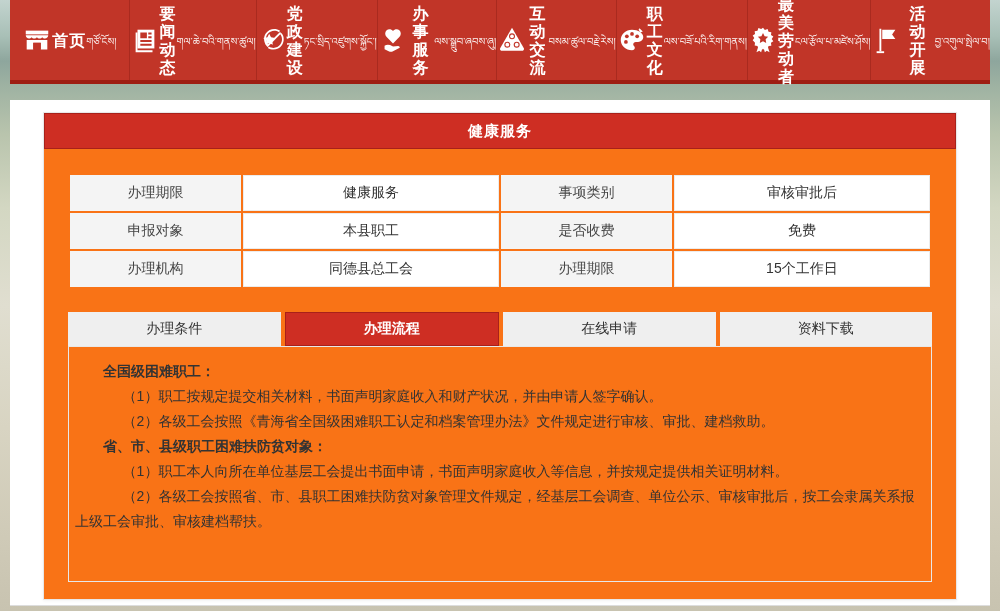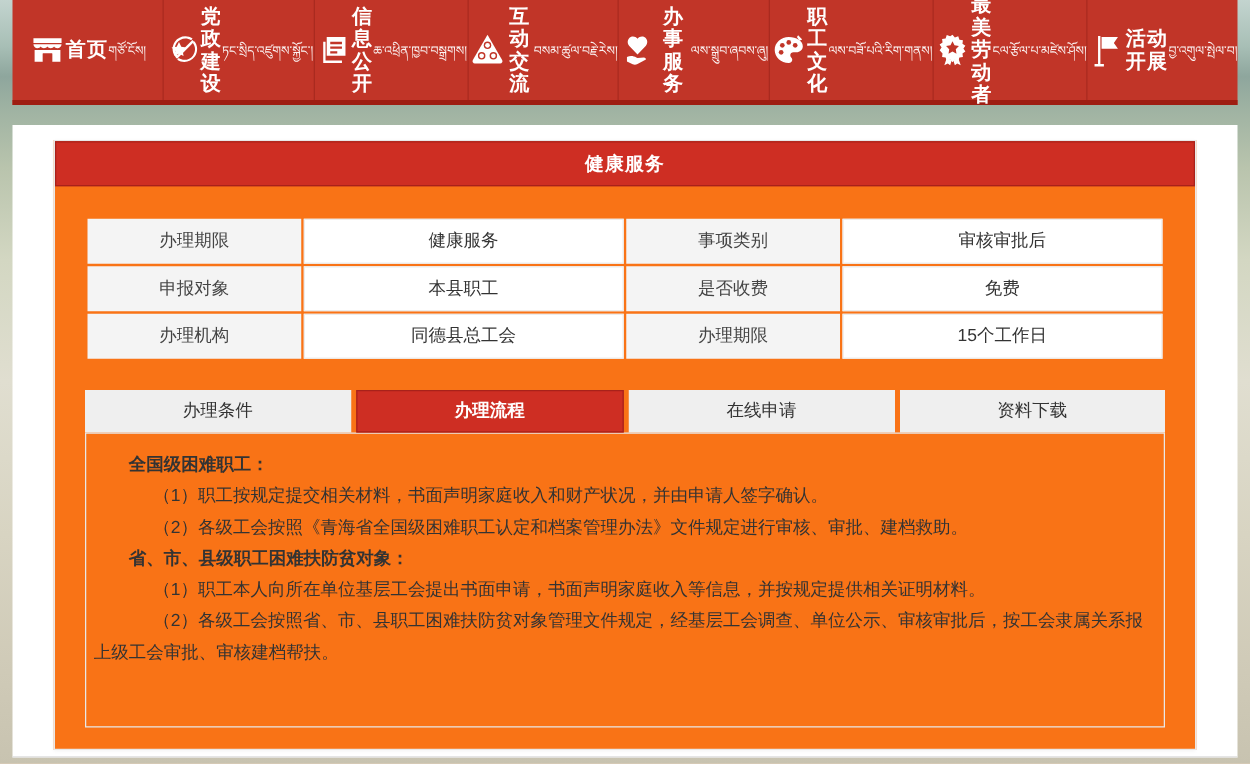--- a/index.html
+++ b/index.html
@@ -115,70 +115,70 @@
             <path fill="#fff" d="M4 6h24v4H4z"></path>
             <path fill="#fff" d="M4 11c0 2 1.6 3.4 3.4 3.4 1.2 0 2.2-.6 2.8-1.4.6.8 1.6 1.4 2.8 1.4 1.2 0 2.3-.6 2.9-1.4.6.8 1.7 1.4 2.9 1.4 1.2 0 2.2-.6 2.8-1.4.6.8 1.6 1.4 2.8 1.4C26.4 14.4 28 13 28 11H4z"></path>
             <path fill="#fff" d="M5 16h22v10H5zM12 19h8v7h-8z" fill-rule="evenodd"></path>
             <path fill="#c13528" d="M12 19h8v7h-8z"></path>
           </svg>
       </span>
       <span class="nav-cn">首页</span>
       <span class="nav-tb">གཙོ་ངོས།</span>
     </div>
 
+    <div class="nav-item">
+      <span class="nav-icon">
+        <svg viewBox="0 0 32 32">
+            <path fill="#fff" d="M8 5h18v20H8z"></path>
+            <path fill="#c13528" d="M11 8h7v6h-7zM19.5 8H23v2h-3.5zM19.5 12H23v2h-3.5zM11 16h12v2H11zM11 20h12v2H11z"></path>
+            <path fill="#fff" d="M6 8h2v19h16v2H6z"></path>
+          </svg>
+      </span>
+      <span class="nav-cn">要闻动态</span>
+      <span class="nav-tb">གལ་ཆེ་བའི་གནས་ཚུལ།</span>
+    </div>
 
     <div class="nav-item">
       <span class="nav-icon">
         <svg viewBox="0 0 32 32">
             <path fill="#fff" d="M24.6 6.2c-4.9-3.4-11.7-2.2-15.1 2.7-3.1 4.4-2.4 10.3 1.4 13.9l1.3-1.5c-3.1-3-3.6-7.8-1.1-11.4 2.8-4 8.3-5 12.3-2.3l1.2-1.4zM26 8.5l-1.3 1.4c2.5 3 2.7 7.4.3 10.7-2.8 4-8.3 5-12.3 2.3l-1.2 1.5c4.9 3.3 11.6 2.1 15-2.8 3-4.3 2.5-10-0.5-13.1z"></path>
             <path fill="#fff" d="M10 22 24.5 7.5l1.4 1.4L11.4 23.4z"></path>
             <path fill="#fff" d="M20 12l2.3 4.7 5.2.7-3.8 3.6.9 5.1-4.6-2.4-4.6 2.4.9-5.1-3.8-3.6 5.2-.7z" transform="translate(-4 -1) scale(0.85)"></path>
           </svg>
       </span>
       <span class="nav-cn">党政建设</span>
       <span class="nav-tb">ཏང་སྲིད་འཛུགས་སྐྱོང་།</span>
     </div>
 
-    <div class="nav-item">
-      <span class="nav-icon">
-        <svg viewBox="0 0 32 32">
-            <path fill="#fff" d="M10 5h16v16H10z"></path>
-            <path fill="#c13528" d="M13 9h10v2H13zM13 13h10v2H13zM13 17h6v2h-6z"></path>
-            <path fill="#fff" d="M7 9h2v16h14v2H7z"></path>
-          </svg>
-      </span>
-      <span class="nav-cn">信息公开</span>
-      <span class="nav-tb">ཆ་འཕྲིན་ཁྱབ་བསྒྲགས།</span>
+
+    <div class="nav-item">
+      <span class="nav-icon">
+        <svg viewBox="0 0 32 32">
+            <path fill="#fff" d="M16 6.5c1.6-2.3 4.8-2.7 6.8-.9 2 1.9 2 5 .2 7L16 19.8 9 12.6c-1.8-2-1.8-5.1.2-7 2-1.8 5.2-1.4 6.8.9z"></path>
+            <path fill="#fff" d="M7 20.5c2.5-1.5 5.5-1.2 8 .3l1 .6 5.5-.4c1 0 1.7.8 1.7 1.7l-7.2 3.8c-1.3.7-2.8.8-4.1.2L7 24.3z" transform="translate(0 1.5)"></path>
+          </svg>
+      </span>
+      <span class="nav-cn">办事服务</span>
+      <span class="nav-tb">ལས་སྒྲུབ་ཞབས་ཞུ།</span>
     </div>
 
     <div class="nav-item">
       <span class="nav-icon">
         <svg viewBox="0 0 32 32">
             <path fill="#fff" d="M16 3 3.5 24.5c-.8 1.4.2 3 1.7 3h21.6c1.5 0 2.5-1.6 1.7-3z"></path>
             <circle cx="16" cy="12" r="3.2" fill="#c13528"></circle>
             <circle cx="11" cy="21" r="3.2" fill="#c13528"></circle>
             <circle cx="21" cy="21" r="3.2" fill="#c13528"></circle>
             <circle cx="16" cy="12" r="2" fill="#fff"></circle>
             <circle cx="11" cy="21" r="2" fill="#fff"></circle>
             <circle cx="21" cy="21" r="2" fill="#fff"></circle>
           </svg>
       </span>
       <span class="nav-cn">互动交流</span>
       <span class="nav-tb">བསམ་ཚུལ་བརྗེ་རེས།</span>
-    </div>
-
-    <div class="nav-item">
-      <span class="nav-icon">
-        <svg viewBox="0 0 32 32">
-            <path fill="#fff" d="M16 6.5c1.6-2.3 4.8-2.7 6.8-.9 2 1.9 2 5 .2 7L16 19.8 9 12.6c-1.8-2-1.8-5.1.2-7 2-1.8 5.2-1.4 6.8.9z"></path>
-            <path fill="#fff" d="M7 20.5c2.5-1.5 5.5-1.2 8 .3l1 .6 5.5-.4c1 0 1.7.8 1.7 1.7l-7.2 3.8c-1.3.7-2.8.8-4.1.2L7 24.3z" transform="translate(0 1.5)"></path>
-          </svg>
-      </span>
-      <span class="nav-cn">办事服务</span>
-      <span class="nav-tb">ལས་སྒྲུབ་ཞབས་ཞུ།</span>
     </div>
 
     <div class="nav-item">
       <span class="nav-icon">
         <svg viewBox="0 0 32 32">
             <path fill="#fff" d="M16 5C9.4 5 4 9.9 4 16s5.4 11 12 11c1.8 0 3-1.2 3-2.7 0-.8-.4-1.4-.9-2-.5-.5-.8-1.1-.8-1.8 0-1.5 1.2-2.5 2.7-2.5h2.5c3 0 5.5-2.3 5.5-5.2C28 8.4 22.6 5 16 5z"></path>
             <circle cx="10.5" cy="12" r="2" fill="#c13528"></circle>
             <circle cx="16" cy="9.5" r="2" fill="#c13528"></circle>
             <circle cx="21.5" cy="12" r="2" fill="#c13528"></circle>
             <circle cx="9.5" cy="18" r="2" fill="#c13528"></circle>

